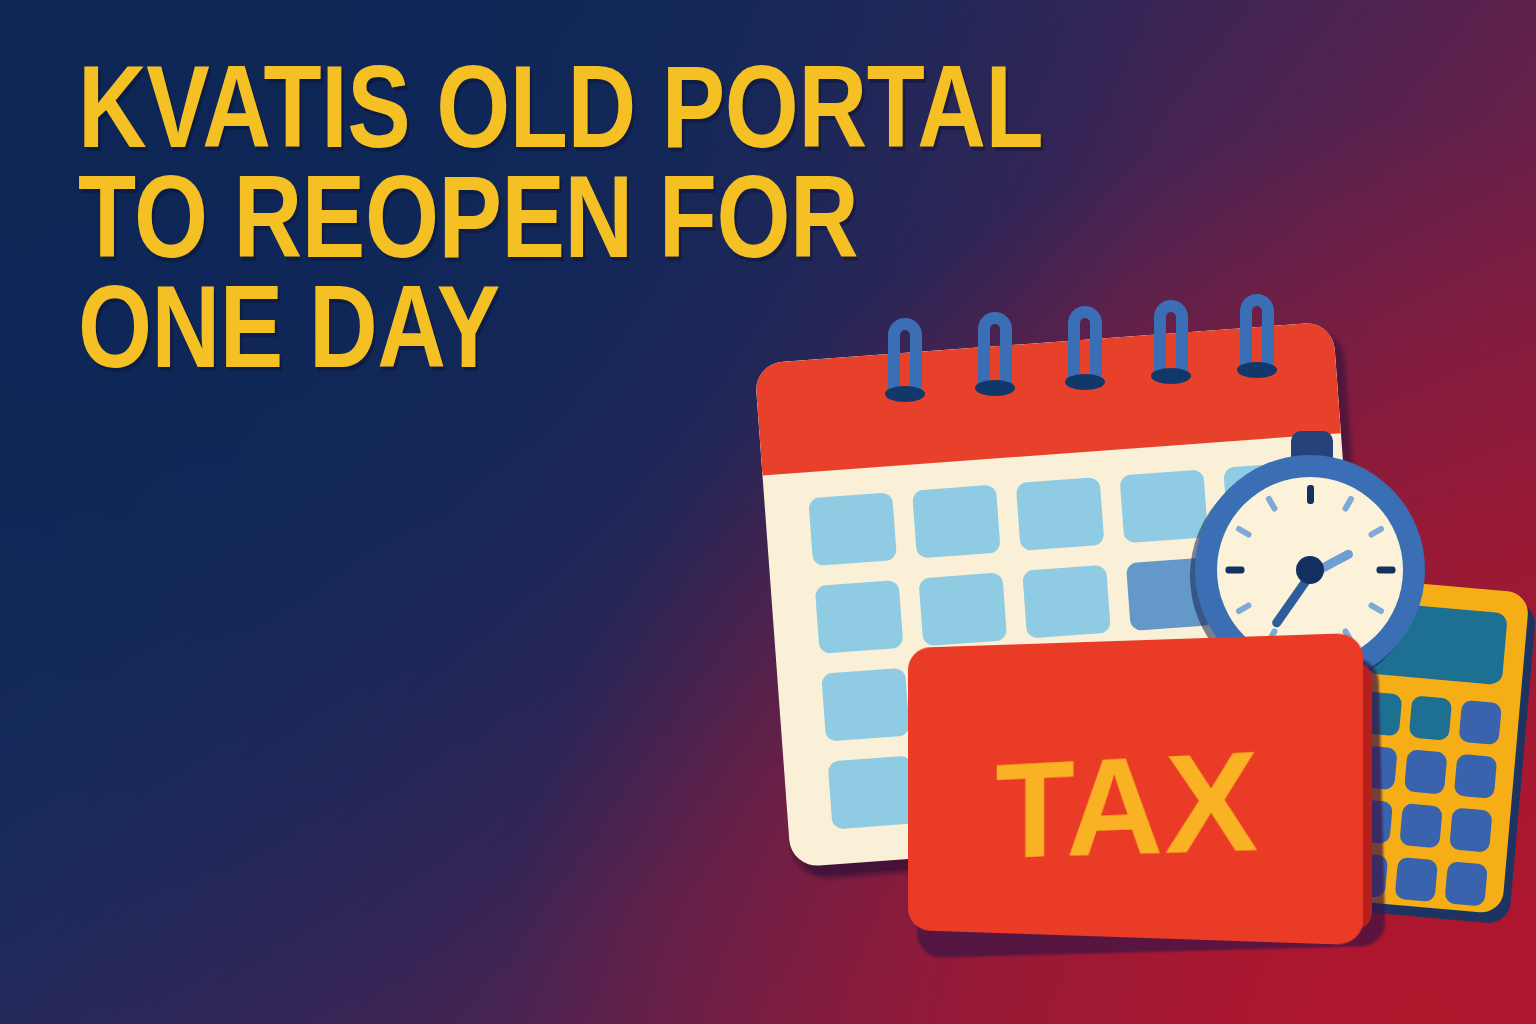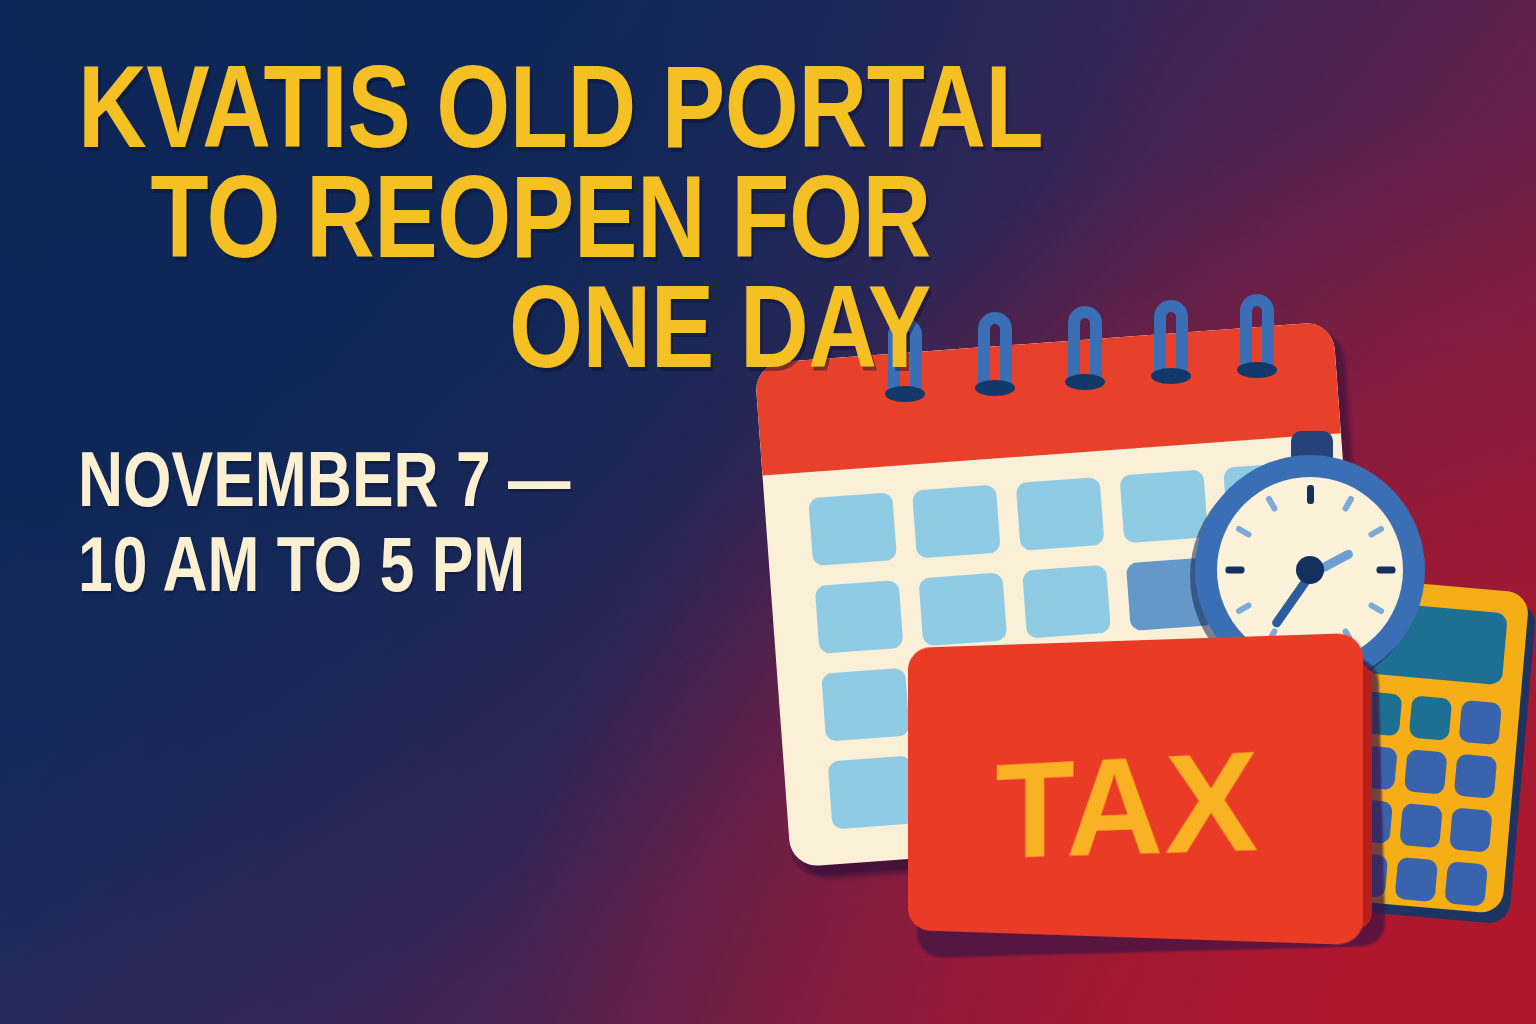--- a/index.html
+++ b/index.html
@@ -46,21 +46,21 @@
     font-size: 78px;
     line-height: 1.1;
     font-weight: 700;
     letter-spacing: 0px;
     text-transform: uppercase;
     transform: scaleX(0.80);
     transform-origin: left top;
     text-shadow: 2px 3px 0 rgba(10,18,45,0.40);
     white-space: nowrap;
   }
-  #headline-group { margin-bottom: 40px; text-align: right; }
+  #headline-group { margin-bottom: 40px; }
   #subtitle-group { margin-top: 54px; }
 
   
   #illustration {
     position: absolute;
     left: 740px;
     top: 300px;
     width: 800px;
     height: 724px;
   }
@@ -340,24 +340,20 @@
 </head>
 <body>
 
 <div id="stage">
 
   <div id="text-block">
     <div id="headline-group">
       <h1 class="headline">KVATIS OLD PORTAL</h1>
       <h1 class="headline">TO REOPEN FOR</h1>
       <h1 class="headline">ONE DAY</h1>
-    </div>
-    <div id="subtitle-group">
-      <p class="subline">NOVEMBER 7 —</p>
-      <p class="subline">10 AM TO 5 PM</p>
     </div>
   </div>
 
   <div id="illustration">
 
     <div id="calendar-shadow"></div>
 
     <div class="ring" style="left:148px; top:18px;">
       <div class="arc"></div>
       <div class="foot"></div>

